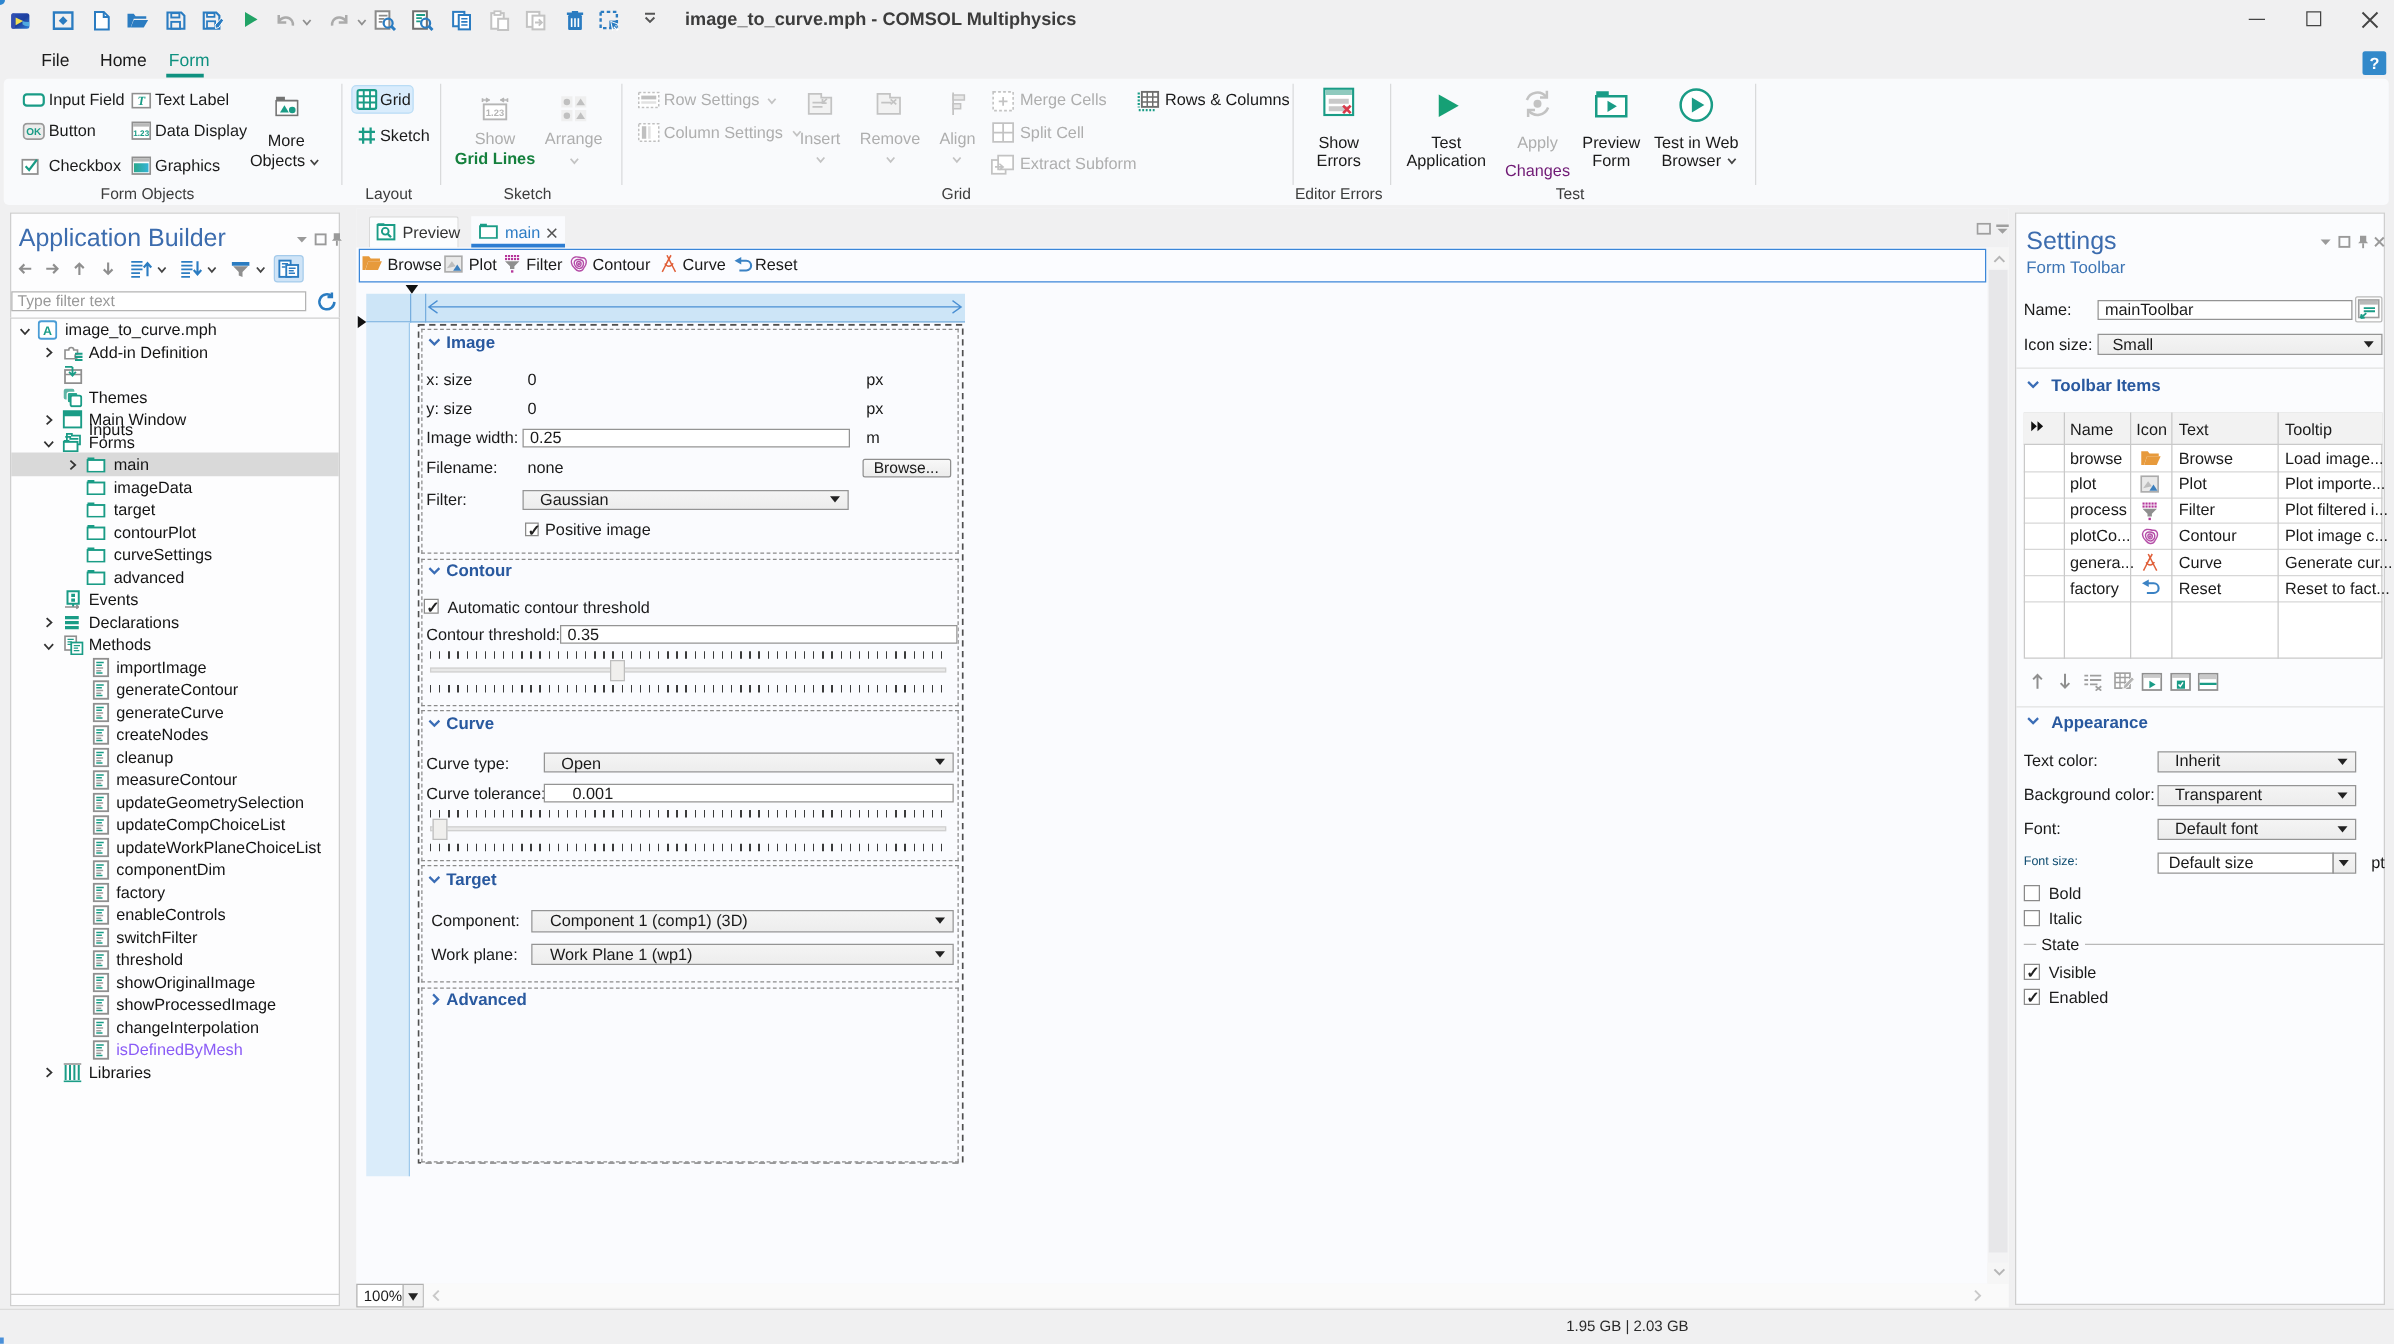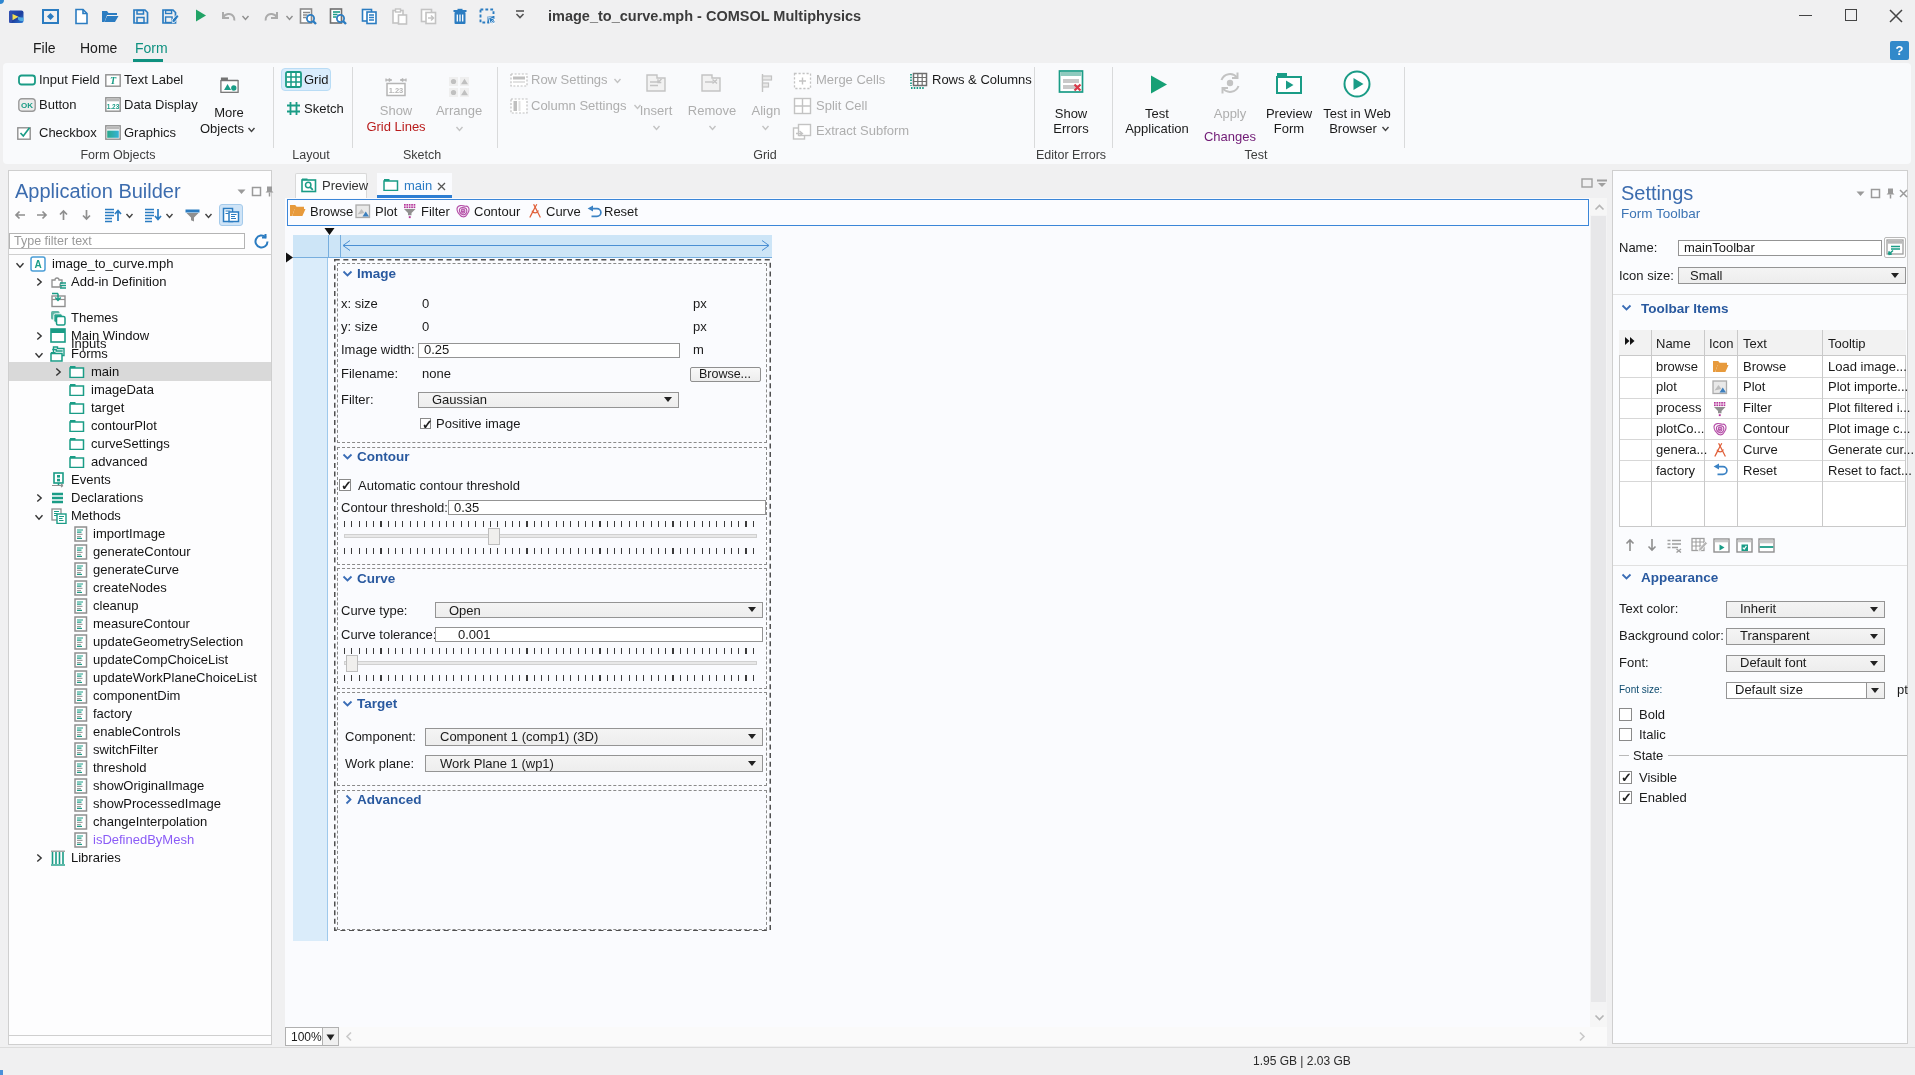--- a/index.html
+++ b/index.html
@@ -185,21 +185,21 @@
     </svg></div>
 <div style="position:absolute;left:304px;top:99.25px;font-size:13px;color:#1a1a1a;font-weight:normal;white-space:nowrap;line-height:19.5px;">Sketch</div>
 <div style="position:absolute;left:111px;top:145.625px;width:400px;font-size:12.5px;color:#3d3d3d;font-weight:normal;text-align:center;white-space:nowrap;line-height:18.75px;">Layout</div>
 <div style="position:absolute;left:352px;top:67px;width:1px;height:81px;background:#d9dadb;"></div>
 <div style="position:absolute;left:384px;top:77px;line-height:0;"><svg width="24" height="20" viewBox="0 0 24 20">
       <path d="M2 4.5 v-3 M22 4.5 v-3 M2 3 h6 M16 3 h6 M7 3 l-2.2-1.5 M7 3 l-2.2 1.5 M17 3 l2.2-1.5 M17 3 l2.2 1.5" stroke="#b5b5b5" stroke-width="1.3" fill="none"></path>
       <rect x="3" y="6.5" width="18" height="12" fill="#fff" stroke="#b5b5b5" stroke-width="1.5"></rect>
       <text x="12" y="15.5" font-family="Liberation Sans" font-size="7.5" font-weight="bold" fill="#b5b5b5" text-anchor="middle">1.23</text>
     </svg></div>
 <div style="position:absolute;left:196px;top:101.25px;width:400px;font-size:13px;color:#aeaeae;font-weight:normal;text-align:center;white-space:nowrap;line-height:19.5px;">Show</div>
-<div style="position:absolute;left:196px;top:117.25px;width:400px;font-size:13px;color:#b91c1c;font-weight:normal;text-align:center;white-space:nowrap;line-height:19.5px;">Grid Lines</div>
+<div style="position:absolute;left:196px;top:117.25px;width:400px;font-size:13px;color:#15803d;font-weight:bold;text-align:center;white-space:nowrap;line-height:19.5px;">Grid Lines</div>
 <div style="position:absolute;left:448px;top:76px;line-height:0;"><svg width="22" height="22" viewBox="0 0 22 22">
       <rect x="1" y="1" width="9" height="9" fill="#efefef"></rect>
       <rect x="12" y="1" width="9" height="9" fill="#efefef"></rect>
       <rect x="1" y="12" width="9" height="9" fill="#efefef"></rect>
       <rect x="12" y="12" width="9" height="9" fill="#efefef"></rect>
       <circle cx="5.5" cy="5.5" r="2.6" fill="#c0c0c0"></circle>
       <path d="M16.5 2.8 L20 8.2 h-7 z" fill="#c0c0c0"></path>
       <circle cx="5.5" cy="16.5" r="2.6" fill="#c0c0c0"></circle>
       <path d="M16.5 13.8 L20 19.2 h-7 z" fill="#c0c0c0"></path>
     </svg></div>

